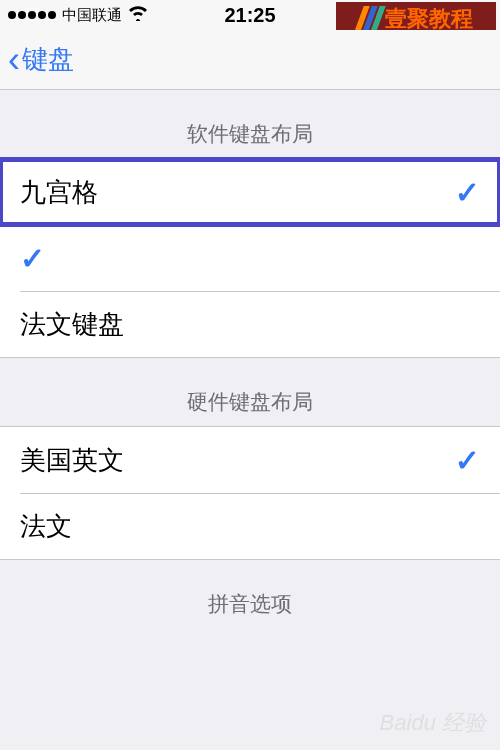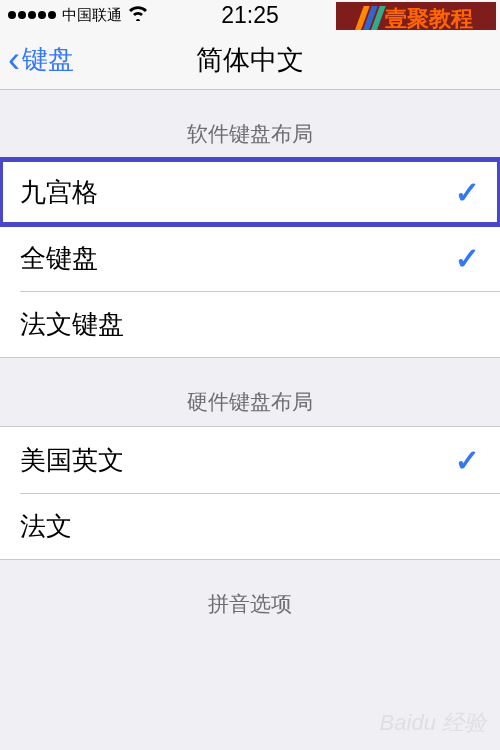--- a/index.html
+++ b/index.html
@@ -18,21 +18,21 @@
       align-items: center;
       padding: 4px 8px;
       font-size: 16px;
       color: #000;
     }
     .status-left { display: flex; align-items: center; gap: 6px; flex: 1; }
     .signal-dots { display: flex; gap: 2px; }
     .signal-dot { width: 8px; height: 8px; border-radius: 50%; background: #000; }
     .carrier { font-size: 15px; }
     .wifi-icon { display: inline-block; }
-    .status-time { font-weight: 400; font-size: 23px; }
+    .status-time { font-weight: 700; font-size: 20px; }
     .status-right { flex: 1; display: flex; justify-content: flex-end; }
     .watermark-top {
       position: absolute;
       top: 2px;
       right: 4px;
       width: 160px;
       background: #7f1d1d;
       padding: 2px 4px;
       display: flex;
       flex-direction: column;
@@ -124,31 +124,29 @@
     <span class="cn">壹聚教程</span>
   </div>
   <div class="url">www.111cn.Net</div>
 </div>
 
 <div class="nav-bar">
   <div class="back-btn">
     <span class="back-chevron">‹</span>
     <span>键盘</span>
   </div>
-  <div class="nav-title">简体中文</div>
 </div>
 
 <div class="section-header">软件键盘布局</div>
 <div class="row-group">
   <div class="row highlighted">
     <span class="row-label">九宫格</span>
     <span class="checkmark">✓</span>
   </div>
   <div class="row">
-    <span class="row-label">全键盘</span>
     <span class="checkmark">✓</span>
   </div>
   <div class="row">
     <span class="row-label">法文键盘</span>
   </div>
 </div>
 
 <div class="section-header">硬件键盘布局</div>
 <div class="row-group">
   <div class="row">

